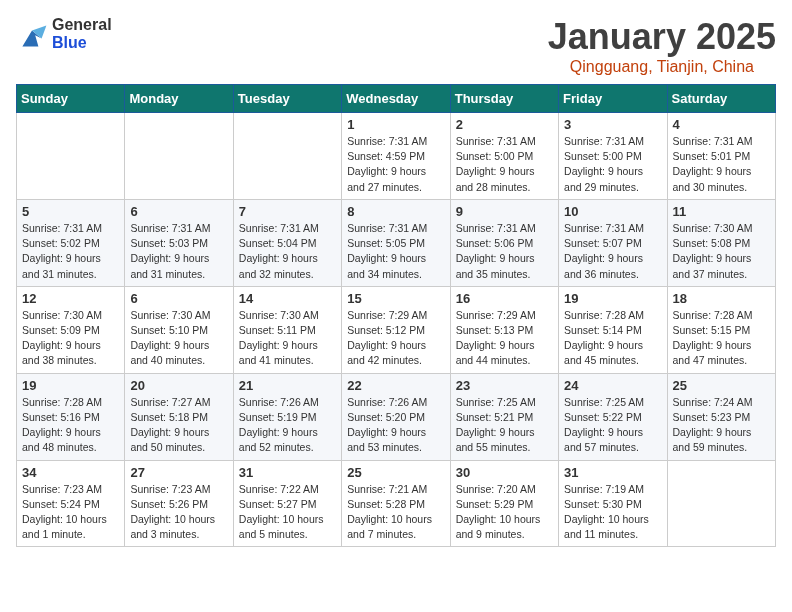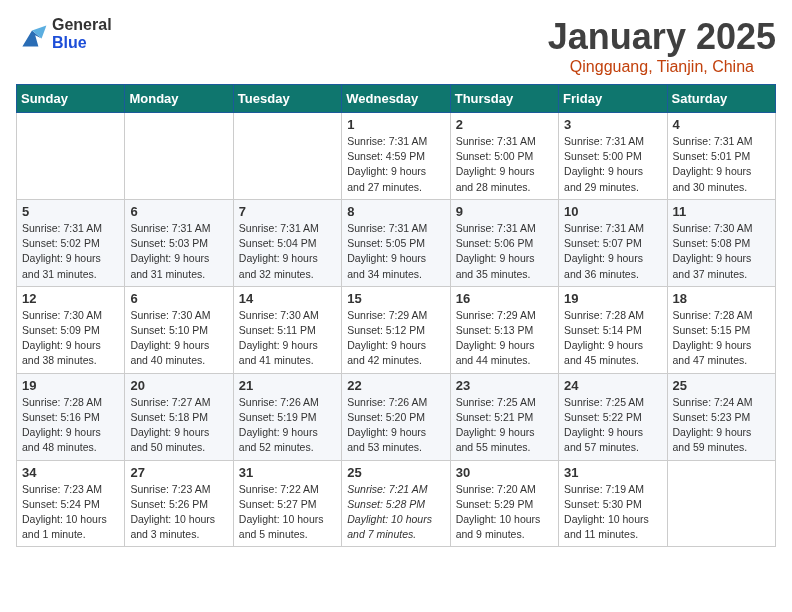--- a/index.html
+++ b/index.html
@@ -287,21 +287,21 @@
 Daylight: 10 hours and 3 minutes.</div>
         </td>
         <td>
           <div class="day-number">31</div>
           <div class="day-info" style="white-space: pre-line;">Sunrise: 7:22 AM
 Sunset: 5:27 PM
 Daylight: 10 hours and 5 minutes.</div>
         </td>
         <td>
           <div class="day-number">25</div>
-          <div class="day-info" style="white-space: pre-line; font-style: italic;">Sunrise: 7:21 AM
+          <div class="day-info" style="white-space: pre-line;">Sunrise: 7:21 AM
 Sunset: 5:28 PM
 Daylight: 10 hours and 7 minutes.</div>
         </td>
         <td>
           <div class="day-number">30</div>
           <div class="day-info" style="white-space: pre-line;">Sunrise: 7:20 AM
 Sunset: 5:29 PM
 Daylight: 10 hours and 9 minutes.</div>
         </td>
         <td>

